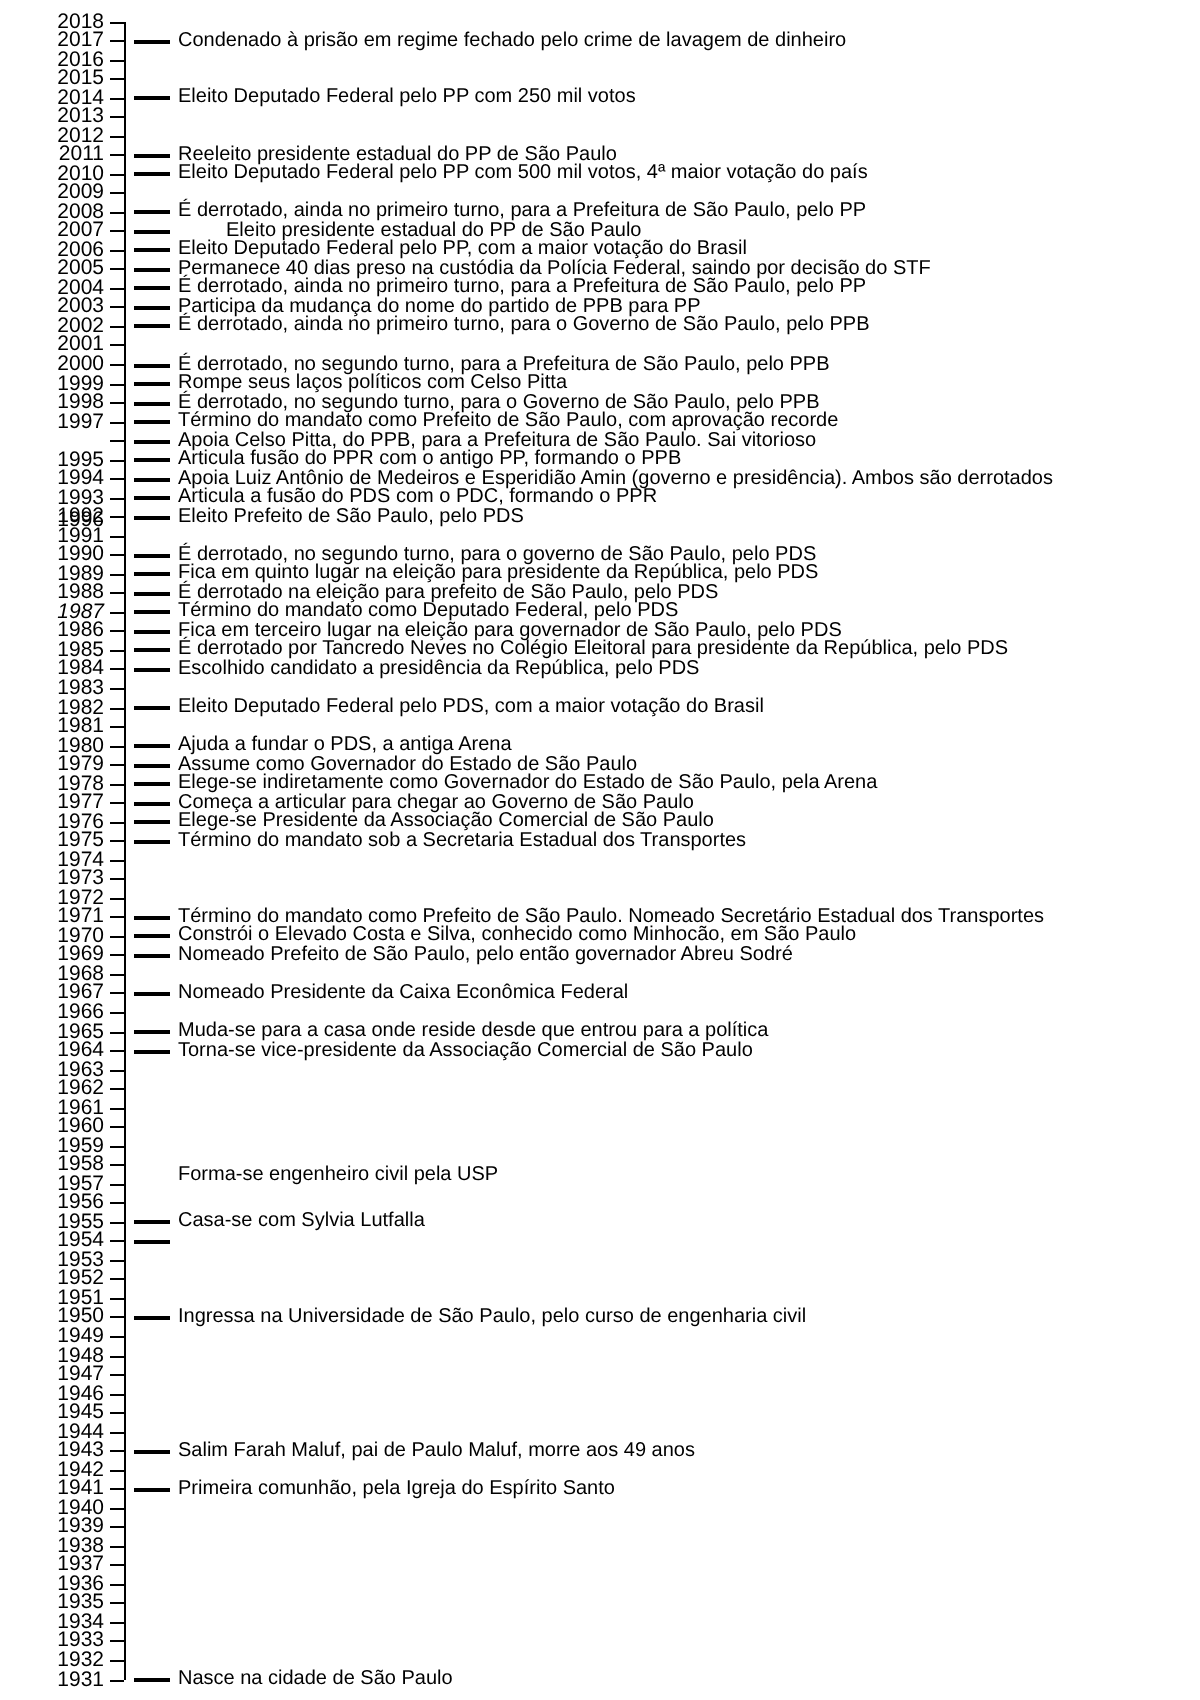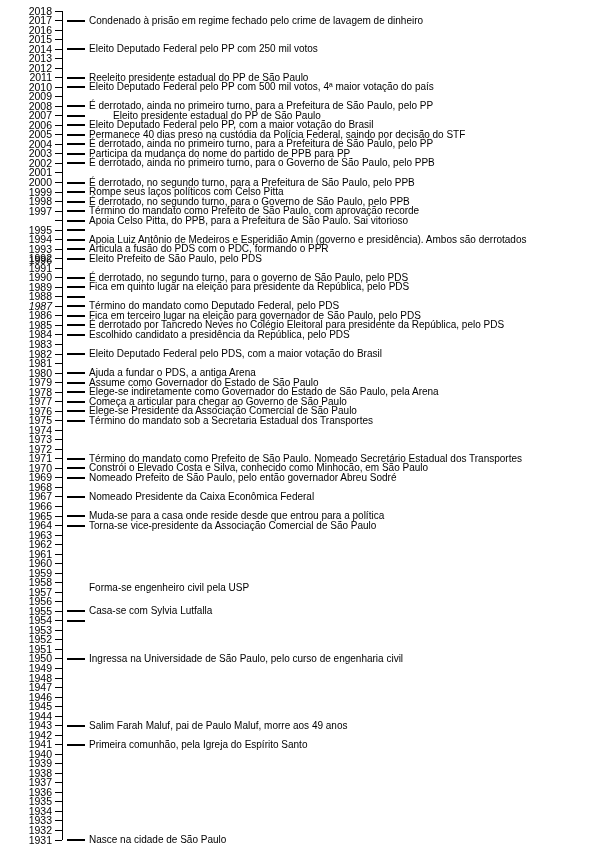--- a/index.html
+++ b/index.html
@@ -223,31 +223,33 @@
     <div class="event-label" style="top: 176.517px;">É derrotado, no segundo turno, para a Prefeitura de São Paulo, pelo PPB</div>
     <div class="event-marker" style="top: 191.046px;"></div>
     <div class="event-label" style="top: 186.046px;">Rompe seus laços políticos com Celso Pitta</div>
     <div class="event-marker" style="top: 200.575px;"></div>
     <div class="event-label" style="top: 195.575px;">É derrotado, no segundo turno, para o Governo de São Paulo, pelo PPB</div>
     <div class="event-marker" style="top: 210.103px;"></div>
     <div class="event-label" style="top: 205.103px;">Término do mandato como Prefeito de São Paulo, com aprovação recorde</div>
     <div class="event-marker" style="top: 219.632px;"></div>
     <div class="event-label" style="top: 214.632px;">Apoia Celso Pitta, do PPB, para a Prefeitura de São Paulo. Sai vitorioso</div>
     <div class="event-marker" style="top: 229.161px;"></div>
+    <div class="event-label" style="top: 224.161px;">Articula fusão do PPR com o antigo PP, formando o PPB</div>
     <div class="event-marker" style="top: 238.69px;"></div>
     <div class="event-label" style="top: 233.69px;">Apoia Luiz Antônio de Medeiros e Esperidião Amin (governo e presidência). Ambos são derrotados</div>
     <div class="event-marker" style="top: 248.218px;"></div>
     <div class="event-label" style="top: 243.218px;">Articula a fusão do PDS com o PDC, formando o PPR</div>
     <div class="event-marker" style="top: 257.747px;"></div>
     <div class="event-label" style="top: 252.747px;">Eleito Prefeito de São Paulo, pelo PDS</div>
     <div class="event-marker" style="top: 276.805px;"></div>
     <div class="event-label" style="top: 271.805px;">É derrotado, no segundo turno, para o governo de São Paulo, pelo PDS</div>
     <div class="event-marker" style="top: 286.333px;"></div>
     <div class="event-label" style="top: 281.333px;">Fica em quinto lugar na eleição para presidente da República, pelo PDS</div>
     <div class="event-marker" style="top: 295.862px;"></div>
+    <div class="event-label" style="top: 290.862px;">É derrotado na eleição para prefeito de São Paulo, pelo PDS</div>
     <div class="event-marker" style="top: 305.391px;"></div>
     <div class="event-label" style="top: 300.391px;">Término do mandato como Deputado Federal, pelo PDS</div>
     <div class="event-marker" style="top: 314.92px;"></div>
     <div class="event-label" style="top: 309.92px;">Fica em terceiro lugar na eleição para governador de São Paulo, pelo PDS</div>
     <div class="event-marker" style="top: 324.448px;"></div>
     <div class="event-label" style="top: 319.448px;">É derrotado por Tancredo Neves no Colégio Eleitoral para presidente da República, pelo PDS</div>
     <div class="event-marker" style="top: 333.977px;"></div>
     <div class="event-label" style="top: 328.977px;">Escolhido candidato a presidência da República, pelo PDS</div>
     <div class="event-marker" style="top: 353.034px;"></div>
     <div class="event-label" style="top: 348.034px;">Eleito Deputado Federal pelo PDS, com a maior votação do Brasil</div>

